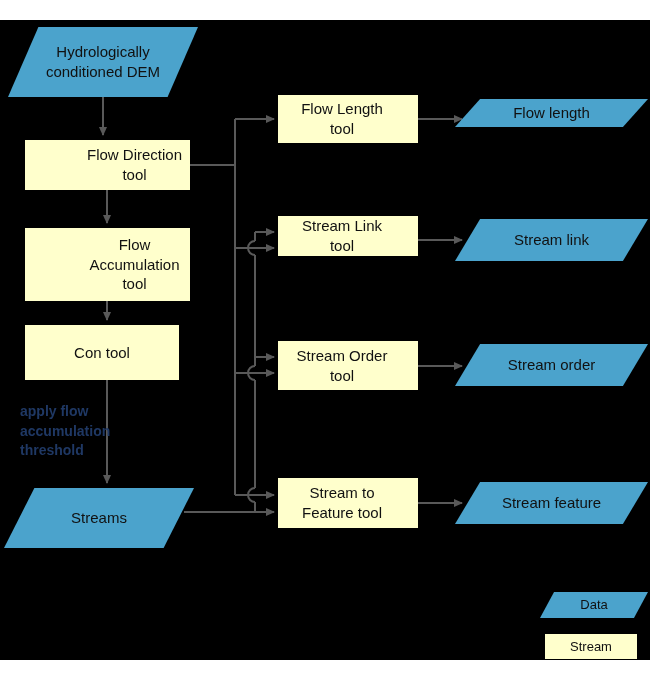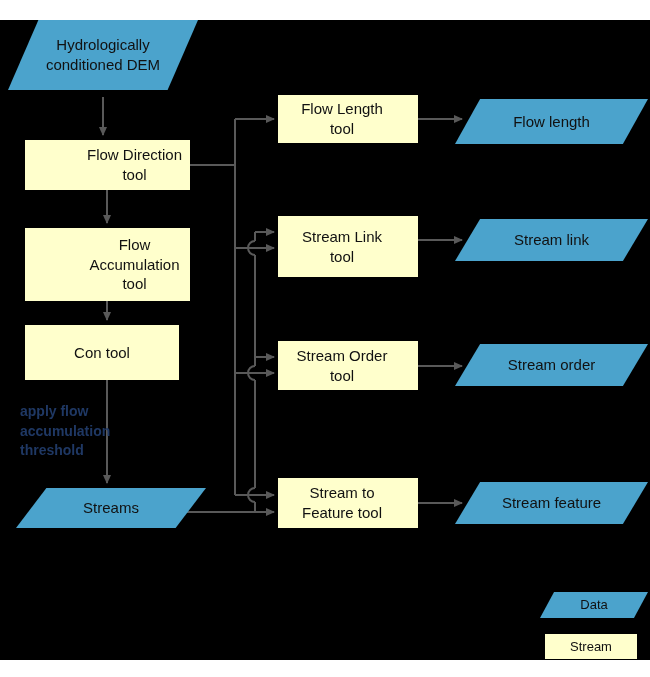--- a/index.html
+++ b/index.html
@@ -72,59 +72,59 @@
   <path class="edge" d="M255 502 A7 7 0 0 1 255 488 M255 380 A7 7 0 0 1 255 366 M255 255 A7 7 0 0 1 255 241"></path>
   <path class="edge" marker-end="url(#ah)" d="M255 232 L274 232"></path>
   <path class="edge" marker-end="url(#ah)" d="M255 357 L274 357"></path>
 
   <path class="edge" marker-end="url(#ah)" d="M418 119 L462 119"></path>
   <path class="edge" marker-end="url(#ah)" d="M418 240 L462 240"></path>
   <path class="edge" marker-end="url(#ah)" d="M418 366 L462 366"></path>
   <path class="edge" marker-end="url(#ah)" d="M418 503 L462 503"></path>
 </svg>
 
-<div class="node para para-16" style="left:8px;top:20px;width:190px;height:70px">
+<div class="node para para-16" style="left:8px;top:27px;width:190px;height:70px">
   <span class="lbl lbl-center" style="max-width:170px;margin:0 auto">Hydrologically conditioned DEM</span>
 </div>
 
 <div class="node process" style="left:25px;top:140px;width:165px;height:50px">
   <span class="lbl lbl-left w140">Flow Direction tool</span>
 </div>
 
 <div class="node process" style="left:25px;top:228px;width:165px;height:73px">
   <span class="lbl lbl-left w140">Flow Accumulation tool</span>
 </div>
 
 <div class="node process" style="left:25px;top:325px;width:154px;height:55px">
   <span class="lbl lbl-center">Con tool</span>
 </div>
 
 <div class="annotation">apply flow accumulation threshold</div>
 
-<div class="node para para-16" style="left:16px;top:488px;width:190px;height:40px">
+<div class="node para para-16" style="left:4px;top:488px;width:190px;height:60px">
   <span class="lbl lbl-center">Streams</span>
 </div>
 
 <div class="node process" style="left:278px;top:95px;width:140px;height:48px">
   <span class="lbl lbl-left w100">Flow Length tool</span>
 </div>
 
-<div class="node process" style="left:278px;top:216px;width:140px;height:61px">
+<div class="node process" style="left:278px;top:216px;width:140px;height:40px">
   <span class="lbl lbl-left w100">Stream Link tool</span>
 </div>
 
 <div class="node process" style="left:278px;top:341px;width:140px;height:49px">
   <span class="lbl lbl-left w100">Stream Order tool</span>
 </div>
 
 <div class="node process" style="left:278px;top:478px;width:140px;height:50px">
   <span class="lbl lbl-left w100">Stream to Feature tool</span>
 </div>
 
-<div class="node para para-13" style="left:455px;top:99px;width:193px;height:45px">
+<div class="node para para-13" style="left:455px;top:99px;width:193px;height:28px">
   <span class="lbl lbl-center">Flow length</span>
 </div>
 
 <div class="node para para-13" style="left:455px;top:219px;width:193px;height:42px">
   <span class="lbl lbl-center">Stream link</span>
 </div>
 
 <div class="node para para-13" style="left:455px;top:344px;width:193px;height:42px">
   <span class="lbl lbl-center">Stream order</span>
 </div>

